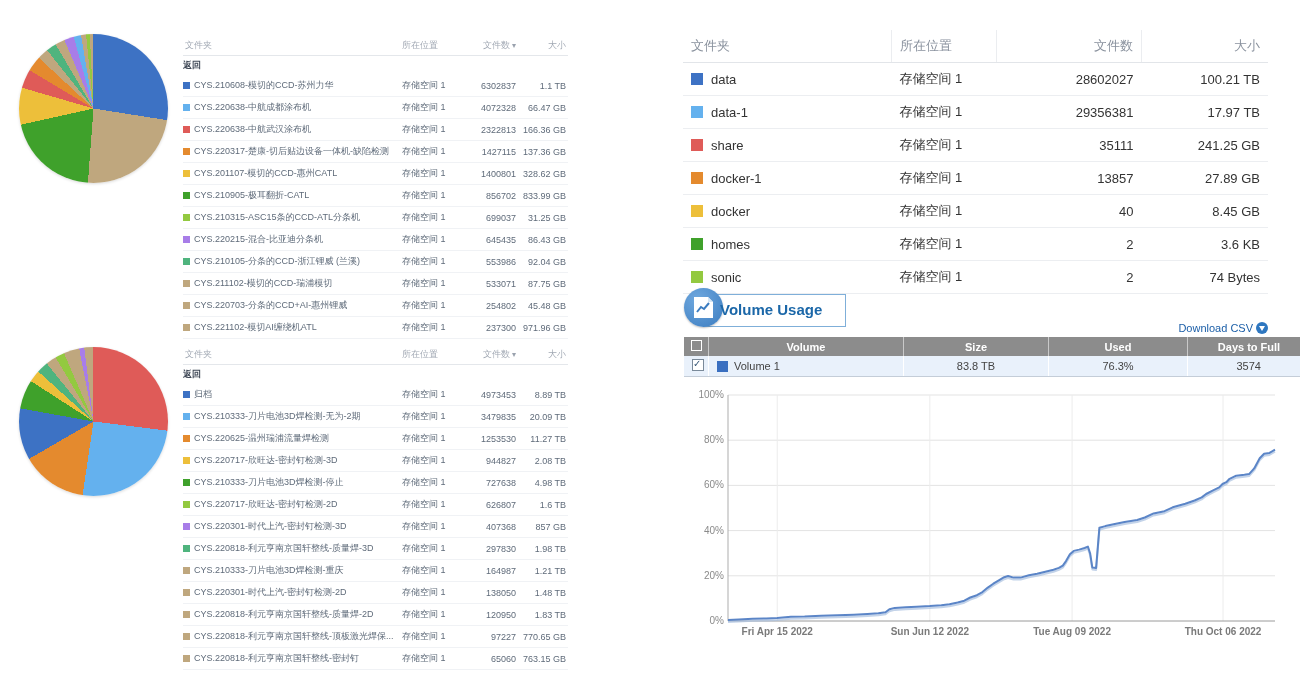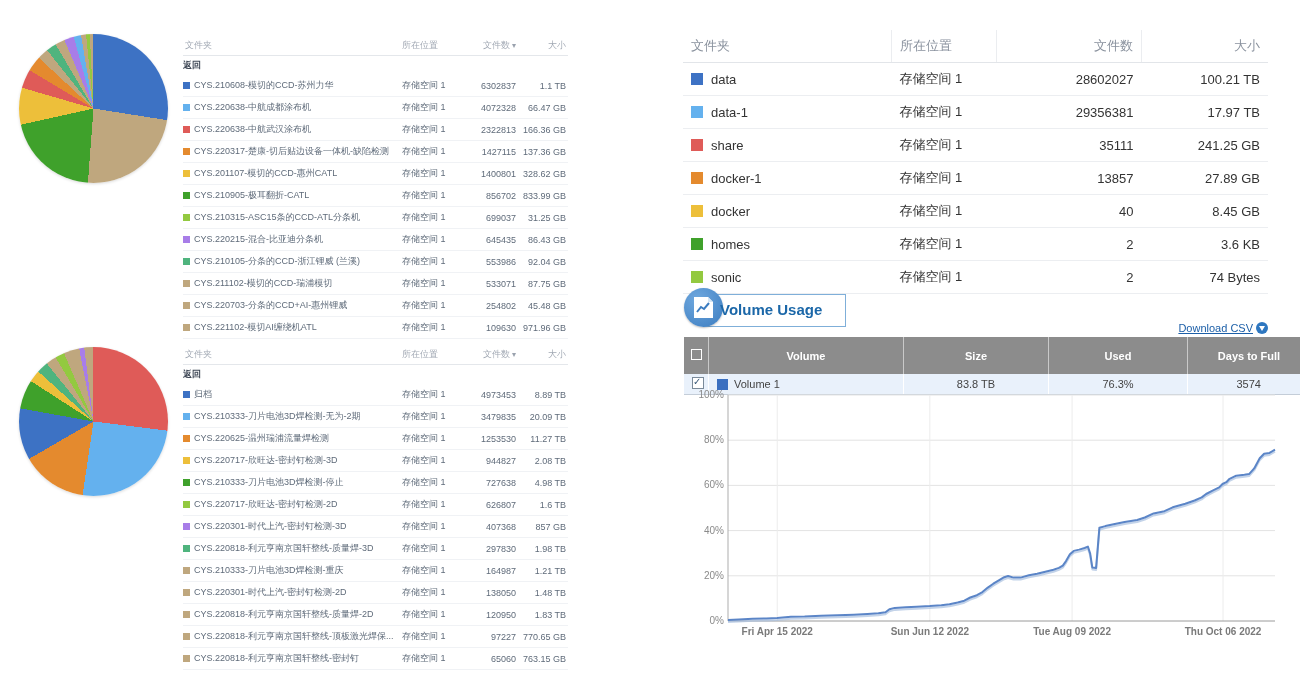--- a/index.html
+++ b/index.html
@@ -39,29 +39,29 @@
   .vu-header{position:absolute;left:684px;top:288px;height:44px;}
   .vu-box{position:absolute;left:19px;top:6px;width:141px;height:31px;border:1px solid #7FAFD9;
           background:#fff;}
   .vu-title{position:absolute;left:36px;top:13px;color:#1B67A8;font-size:15px;font-weight:bold;
             white-space:nowrap;}
   .vu-circle{position:absolute;left:0;top:0;width:39px;height:39px;border-radius:50%;
              background:radial-gradient(circle at 35% 30%,#6FA8DE,#3B7CC0);
              box-shadow:0 1px 2px rgba(0,0,0,.25);}
   .vu-circle svg{position:absolute;left:9px;top:8px;}
   .dl-link{position:absolute;left:1150px;top:322px;width:118px;text-align:right;font-size:11px;}
-  .dl-link a{color:#1C5FA8;text-decoration:underline;cursor:pointer;}
+  .dl-link a{color:#1C5FA8;cursor:pointer;}
   .dl-icon{display:inline-block;width:12px;height:12px;border-radius:50%;background:#2E77C0;
            vertical-align:-2px;margin-left:3px;position:relative;}
   .dl-icon::after{content:"";position:absolute;left:3px;top:4px;border-left:3px solid transparent;
            border-right:3px solid transparent;border-top:5px solid #fff;}
 
   .usage-wrap{position:absolute;left:684px;top:337px;width:582px;font-size:11px;}
   .usage-table th{background:#8C8C8C;color:#fff;font-weight:bold;text-align:center;
-                  padding:12px 4px;border-right:1px solid #C9C9C9;}
+                  padding:3px 4px;border-right:1px solid #C9C9C9;}
   .usage-table th:last-child{border-right:none;}
   .usage-table td{background:#E9F1FB;color:#444;text-align:center;padding:3px 8px;
                   border-right:1px solid #fff;border-bottom:1px solid #C4CDD8;}
   .usage-table td.vname{text-align:left;}
   .usage-table .sw{width:11px;height:11px;margin-right:6px;vertical-align:-2px;}
   .cbx-header{display:inline-block;width:9px;height:9px;border:1px solid #fff;background:transparent;}
   .cbx{display:inline-block;width:10px;height:10px;border:1px solid #7A8A9A;background:#fff;
        position:relative;cursor:pointer;}
   .cbx.checked::after{content:"✓";position:absolute;left:0;top:-2px;font-size:10px;color:#3A5A7A;}
 
@@ -154,21 +154,21 @@
           </tr>
           <tr>
             <td class="name-cell"><span class="sw" style="background: rgb(191, 167, 126);"></span><span>CYS.220703-分条的CCD+AI-惠州锂威</span></td>
             <td>存储空间 1</td>
             <td class="num">254802</td>
             <td class="num">45.48 GB</td>
           </tr>
           <tr>
             <td class="name-cell"><span class="sw" style="background: rgb(191, 167, 126);"></span><span>CYS.221102-模切AI缠绕机ATL</span></td>
             <td>存储空间 1</td>
-            <td class="num">109630</td>
+            <td class="num">237300</td>
             <td class="num">971.96 GB</td>
           </tr>
         </tbody>
     </table>
   </div>
 
   <div class="mini-wrap" style="left:183px;top:345px;">
     <table class="mini-table">
       <thead>
           <tr id="lb-head">

